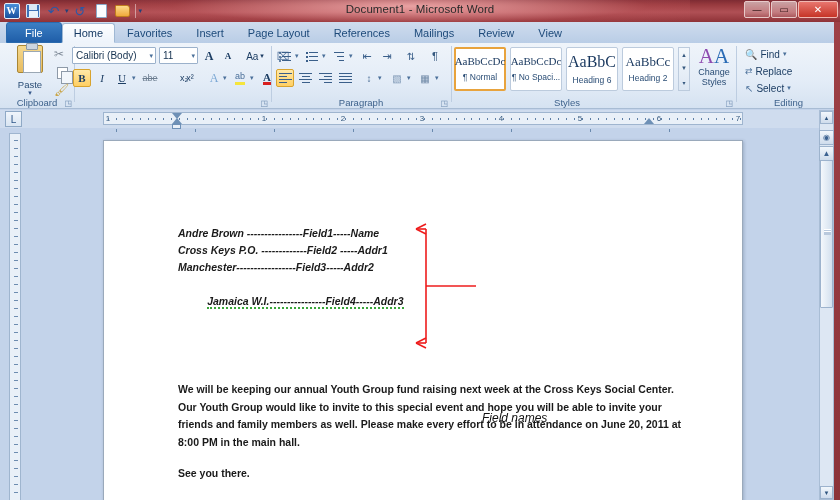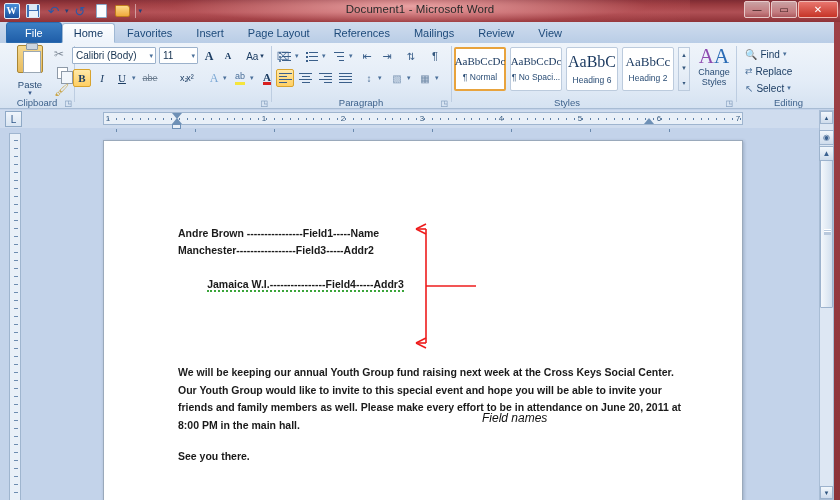--- a/index.html
+++ b/index.html
@@ -213,21 +213,21 @@
   .docarea { position: absolute; left: 22px; top: 128px; width: 795px; height: 372px; overflow: hidden; }
   .page {
     position: absolute; left: 81px; top: 12px; width: 640px; height: 372px;
     background: #fff; border: 1px solid #9aa9bb; box-shadow: 1px 1px 3px rgba(40,60,90,.25);
   }
   .doc-text {
     position: absolute; left: 74px; top: 84px; width: 505px;
     font-family: "Liberation Sans", sans-serif; font-size: 10.5px;
     font-weight: bold; color: #1a1a1a; line-height: 17px;
   }
-  .fieldline { white-space: pre; }
+  .fieldline { white-space: pre; font-style: italic; }
   .squiggle {
     border-bottom: 2px dotted #3aa53a; padding-bottom: 0;
   }
   .body-par { margin-top: 20px; line-height: 17.5px; text-align: left; }
   .sign { margin-top: 14px; }
 
   
   .annot { position: absolute; left: 0; top: 0; width: 640px; height: 372px; pointer-events: none; }
   .annot-label {
     position: absolute; left: 378px; top: 270px; font-size: 12px;
@@ -698,20 +698,21 @@
       <span class="vr-tick" style="top: 334px;"></span>
       <span class="vr-tick" style="top: 342px;"></span>
       <span class="vr-tick" style="top: 350px;"></span>
       <span class="vr-tick" style="top: 358px;"></span>
     </div>
 
   <div class="docarea">
     <div class="page">
       <div class="doc-text">
         <div class="fieldline">Andre Brown ----------------Field1-----Name</div>
+        <div class="fieldline">Cross Keys P.O. -------------Field2 -----Addr1</div>
         <div class="fieldline">Manchester-----------------Field3-----Addr2</div>
         <div class="fieldline">
           <span class="squiggle">Jamaica W.I.----------------Field4-----Addr3</span>
         </div>
         <div style="height:34px;"></div>
         <div class="body-par">We will be keeping our annual Youth Group fund raising next week at the Cross Keys Social Center. Our Youth Group would like to invite to this special event and hope you will be able to invite your friends and family members as well. Please make every effort to be in attendance on June 20, 2011  at 8:00  PM in the main hall.</div>
         <div class="sign">See you there.</div>
 
       </div>
 

